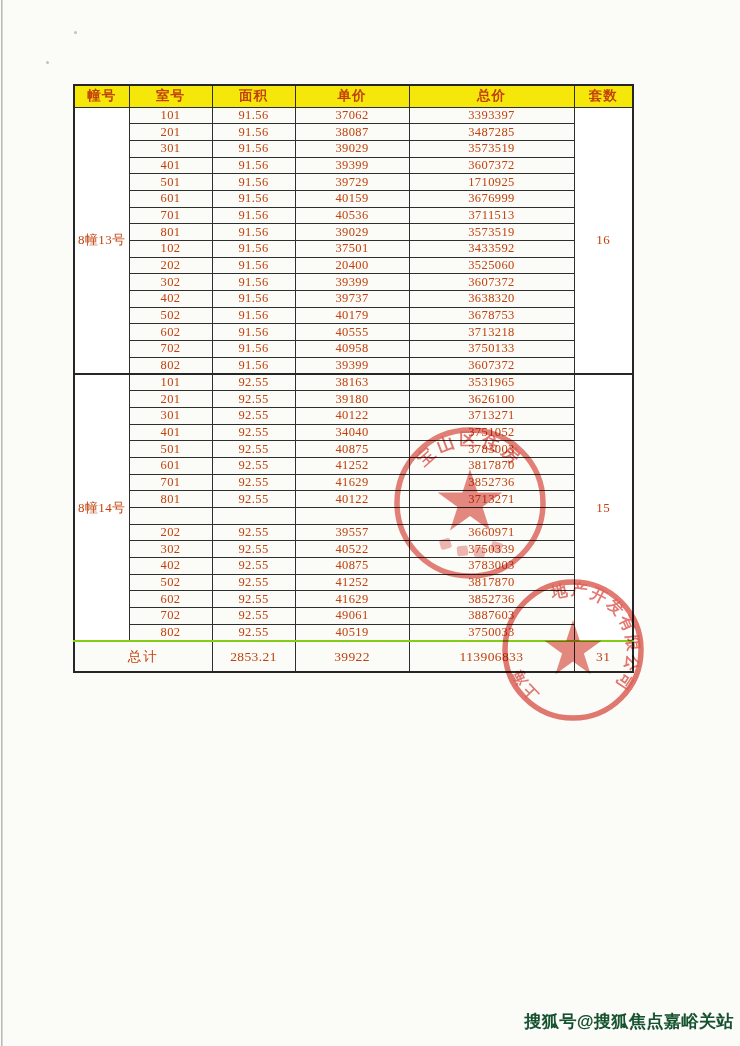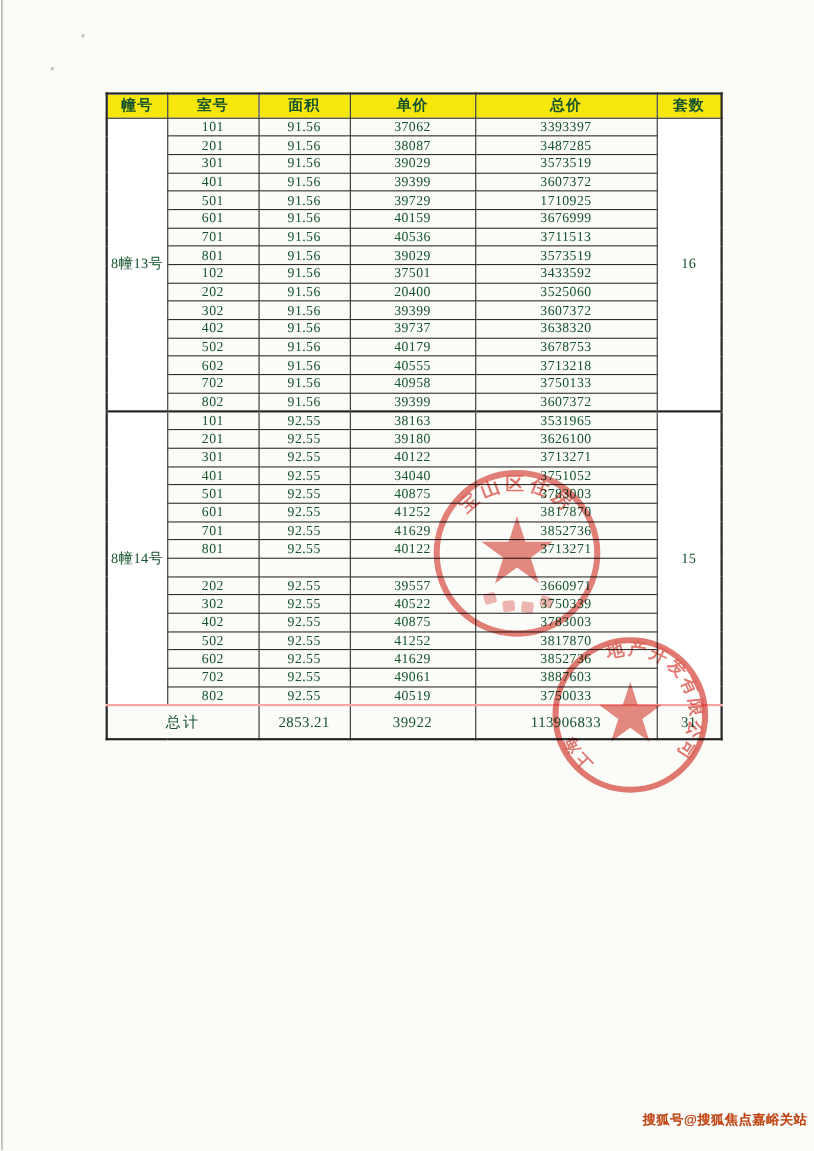--- a/index.html
+++ b/index.html
@@ -15,48 +15,47 @@
     background:linear-gradient(to right,#adadad,#e3e3e0);
   }
   .speck {
     position:absolute; width:3px; height:3px; border-radius:50%;
     background:#a8a8a4; opacity:.7;
   }
   .table-wrap { position:absolute; left:73px; top:84px; }
   table {
     border-collapse:collapse; table-layout:fixed; width:559px;
     border:2px solid #262626;
-    color:#14532d;
-    margin-left:23px;
+    color:#c2410c;
   }
   th, td {
     border:1px solid #2e2e2e;
     text-align:center; vertical-align:middle;
     padding:0; overflow:hidden; white-space:nowrap;
     font-size:12.5px; letter-spacing:.4px;
   }
   thead th {
     background:#f6e70a;
     font-size:13.5px; font-weight:700; height:22px; letter-spacing:1px;
   }
   tbody tr { height:16.7px; }
   tbody tr.block-start td { border-top:2px solid #262626; }
   td.building, td.count { font-size:13px; background:#fff; }
   tfoot td {
-    height:31px; font-size:13.5px; border-top:2px solid #fca5a5;
+    height:31px; font-size:13.5px; border-top:2px solid #84cc16;
   }
   tfoot td.totals-label { letter-spacing:2px; }
   .seal {
     position:absolute; mix-blend-mode:multiply;
     filter:blur(.4px); opacity:.85; pointer-events:none;
   }
   .watermark {
     position:absolute; right:6px; top:1010px;
-    font-size:12px; font-weight:700; letter-spacing:.5px;
-    color:#c2410c;
+    font-size:17px; font-weight:700; letter-spacing:.5px;
+    color:#14532d;
     text-shadow:1.5px 1.5px 0 rgba(255,255,255,.95), -0.5px -0.5px 0 rgba(110,110,110,.4);
     font-family:"Liberation Sans","DejaVu Sans",sans-serif;
   }
 </style>
 </head>
 <body>
 
 <div class="scan-edge"></div>
 <div class="speck" style="left:74px;top:31px"></div>
 <div class="speck" style="left:46px;top:61px"></div>

